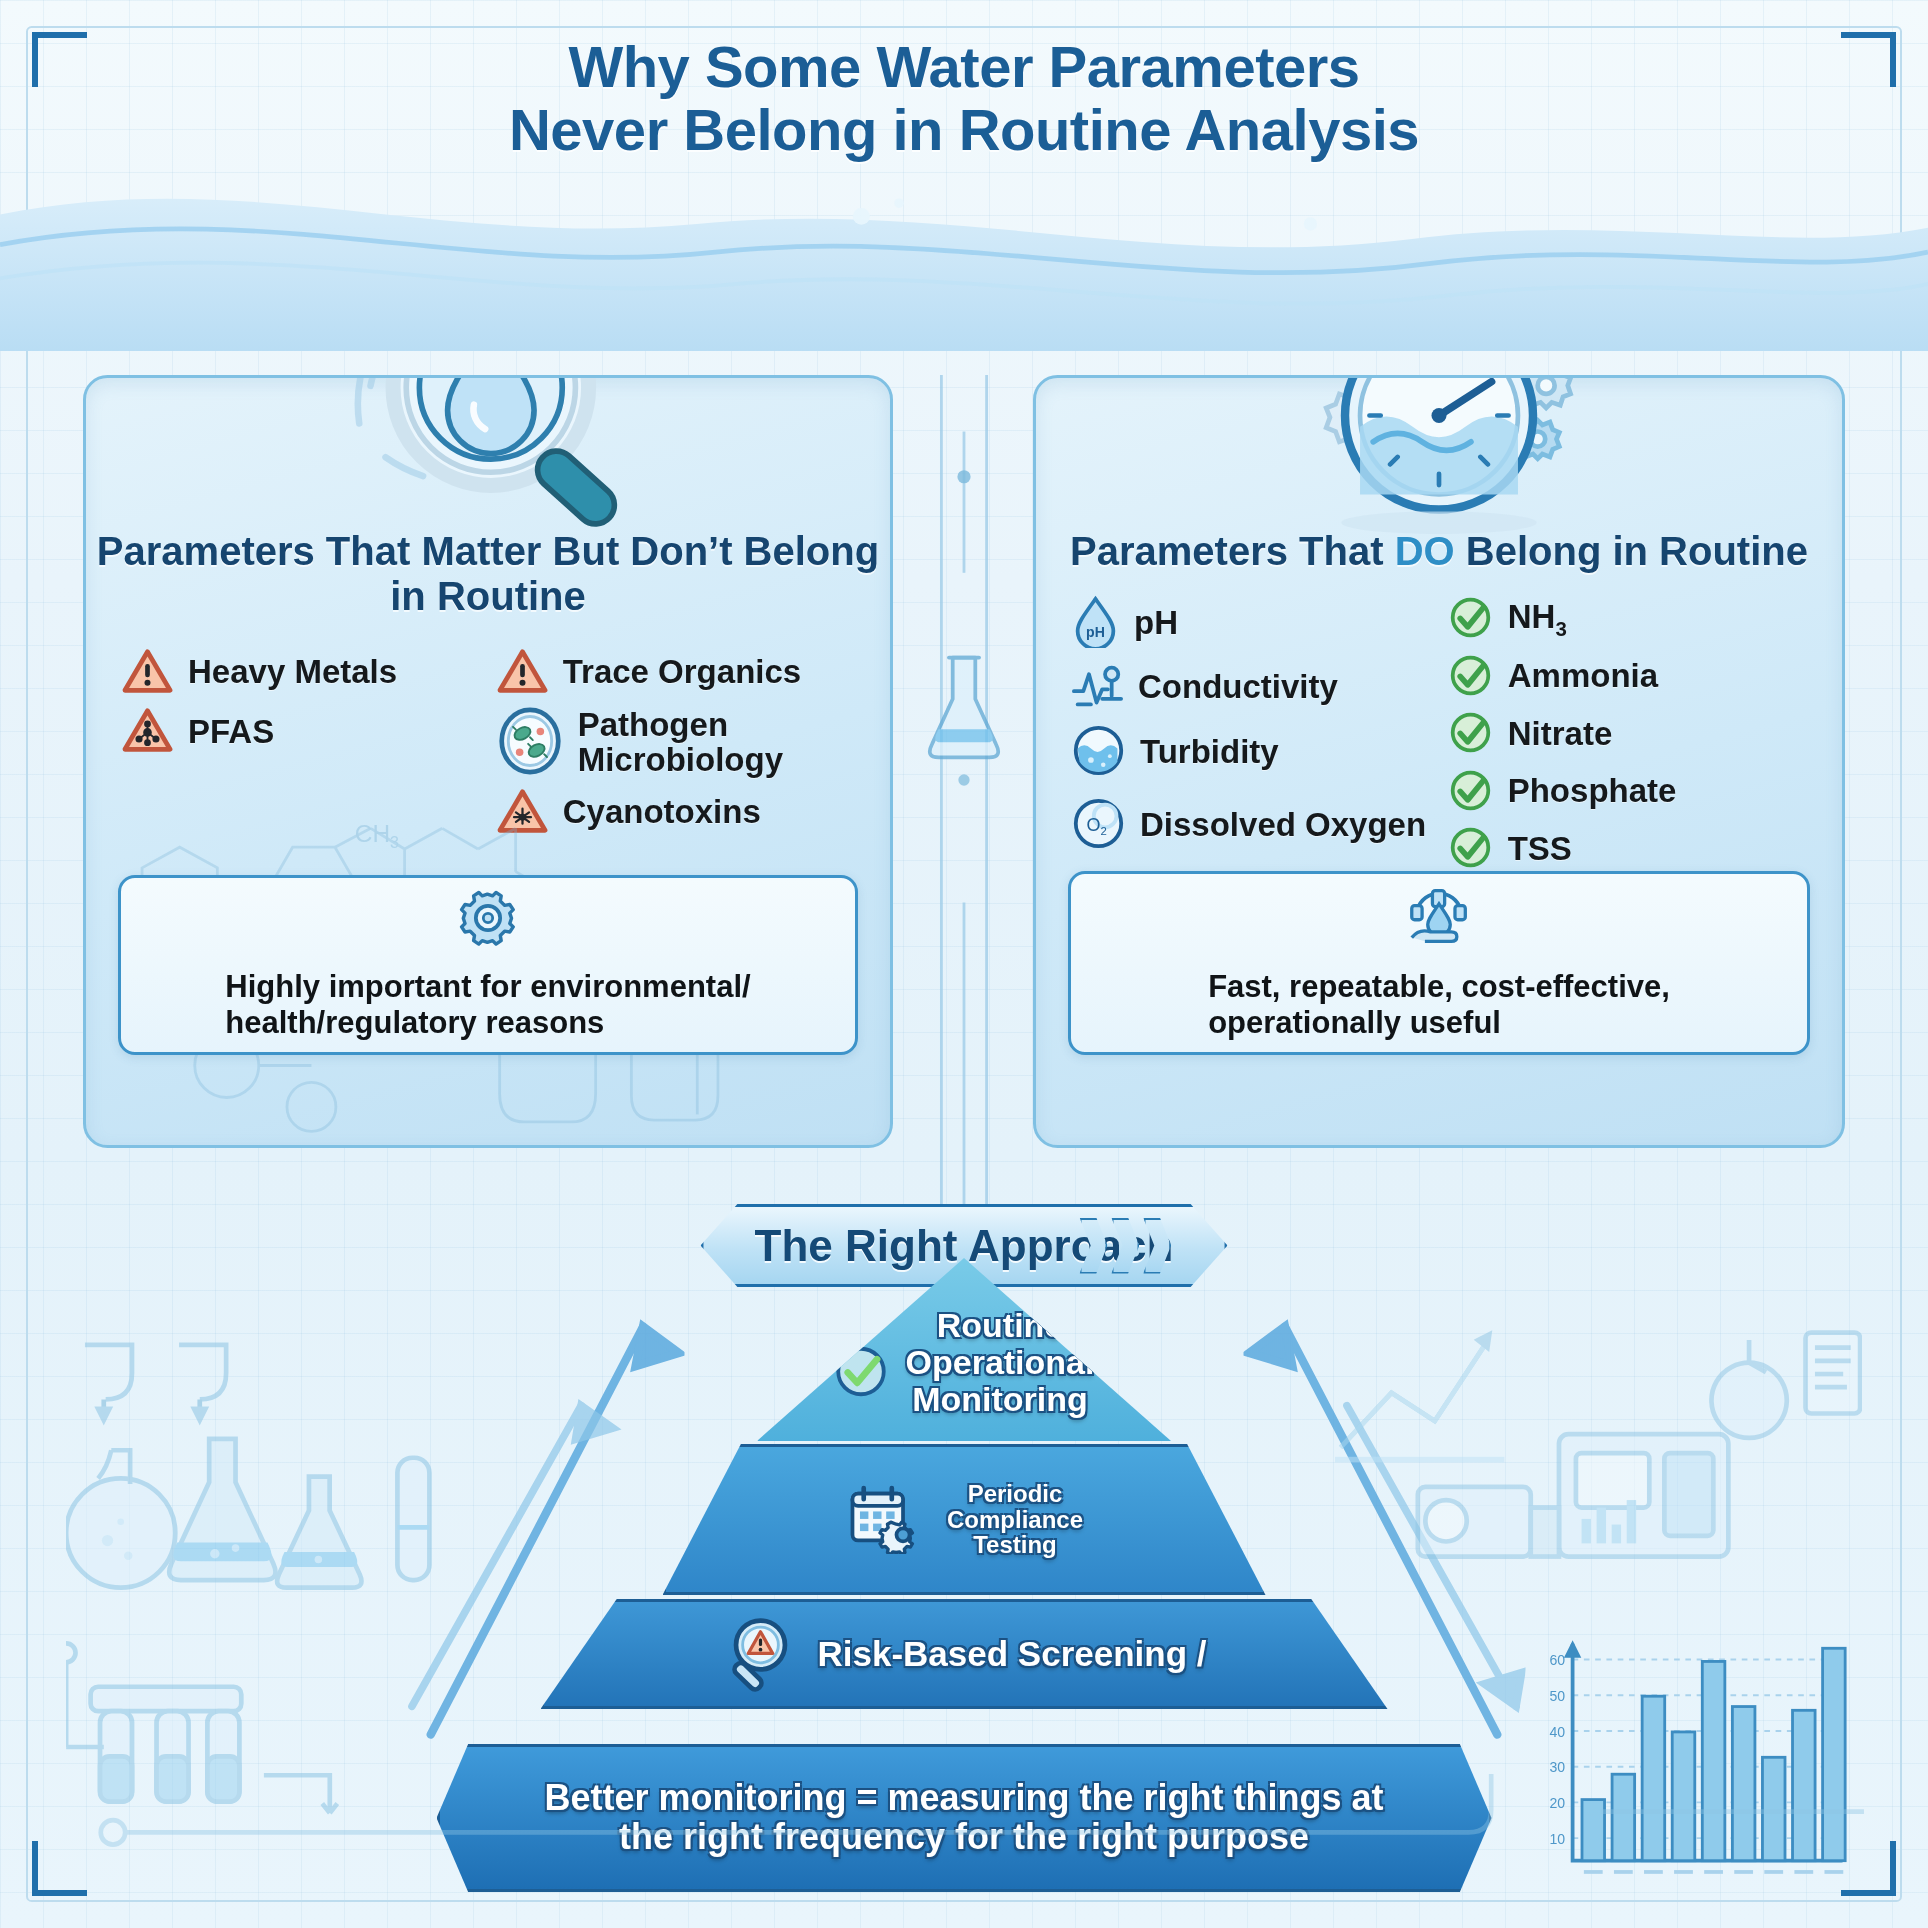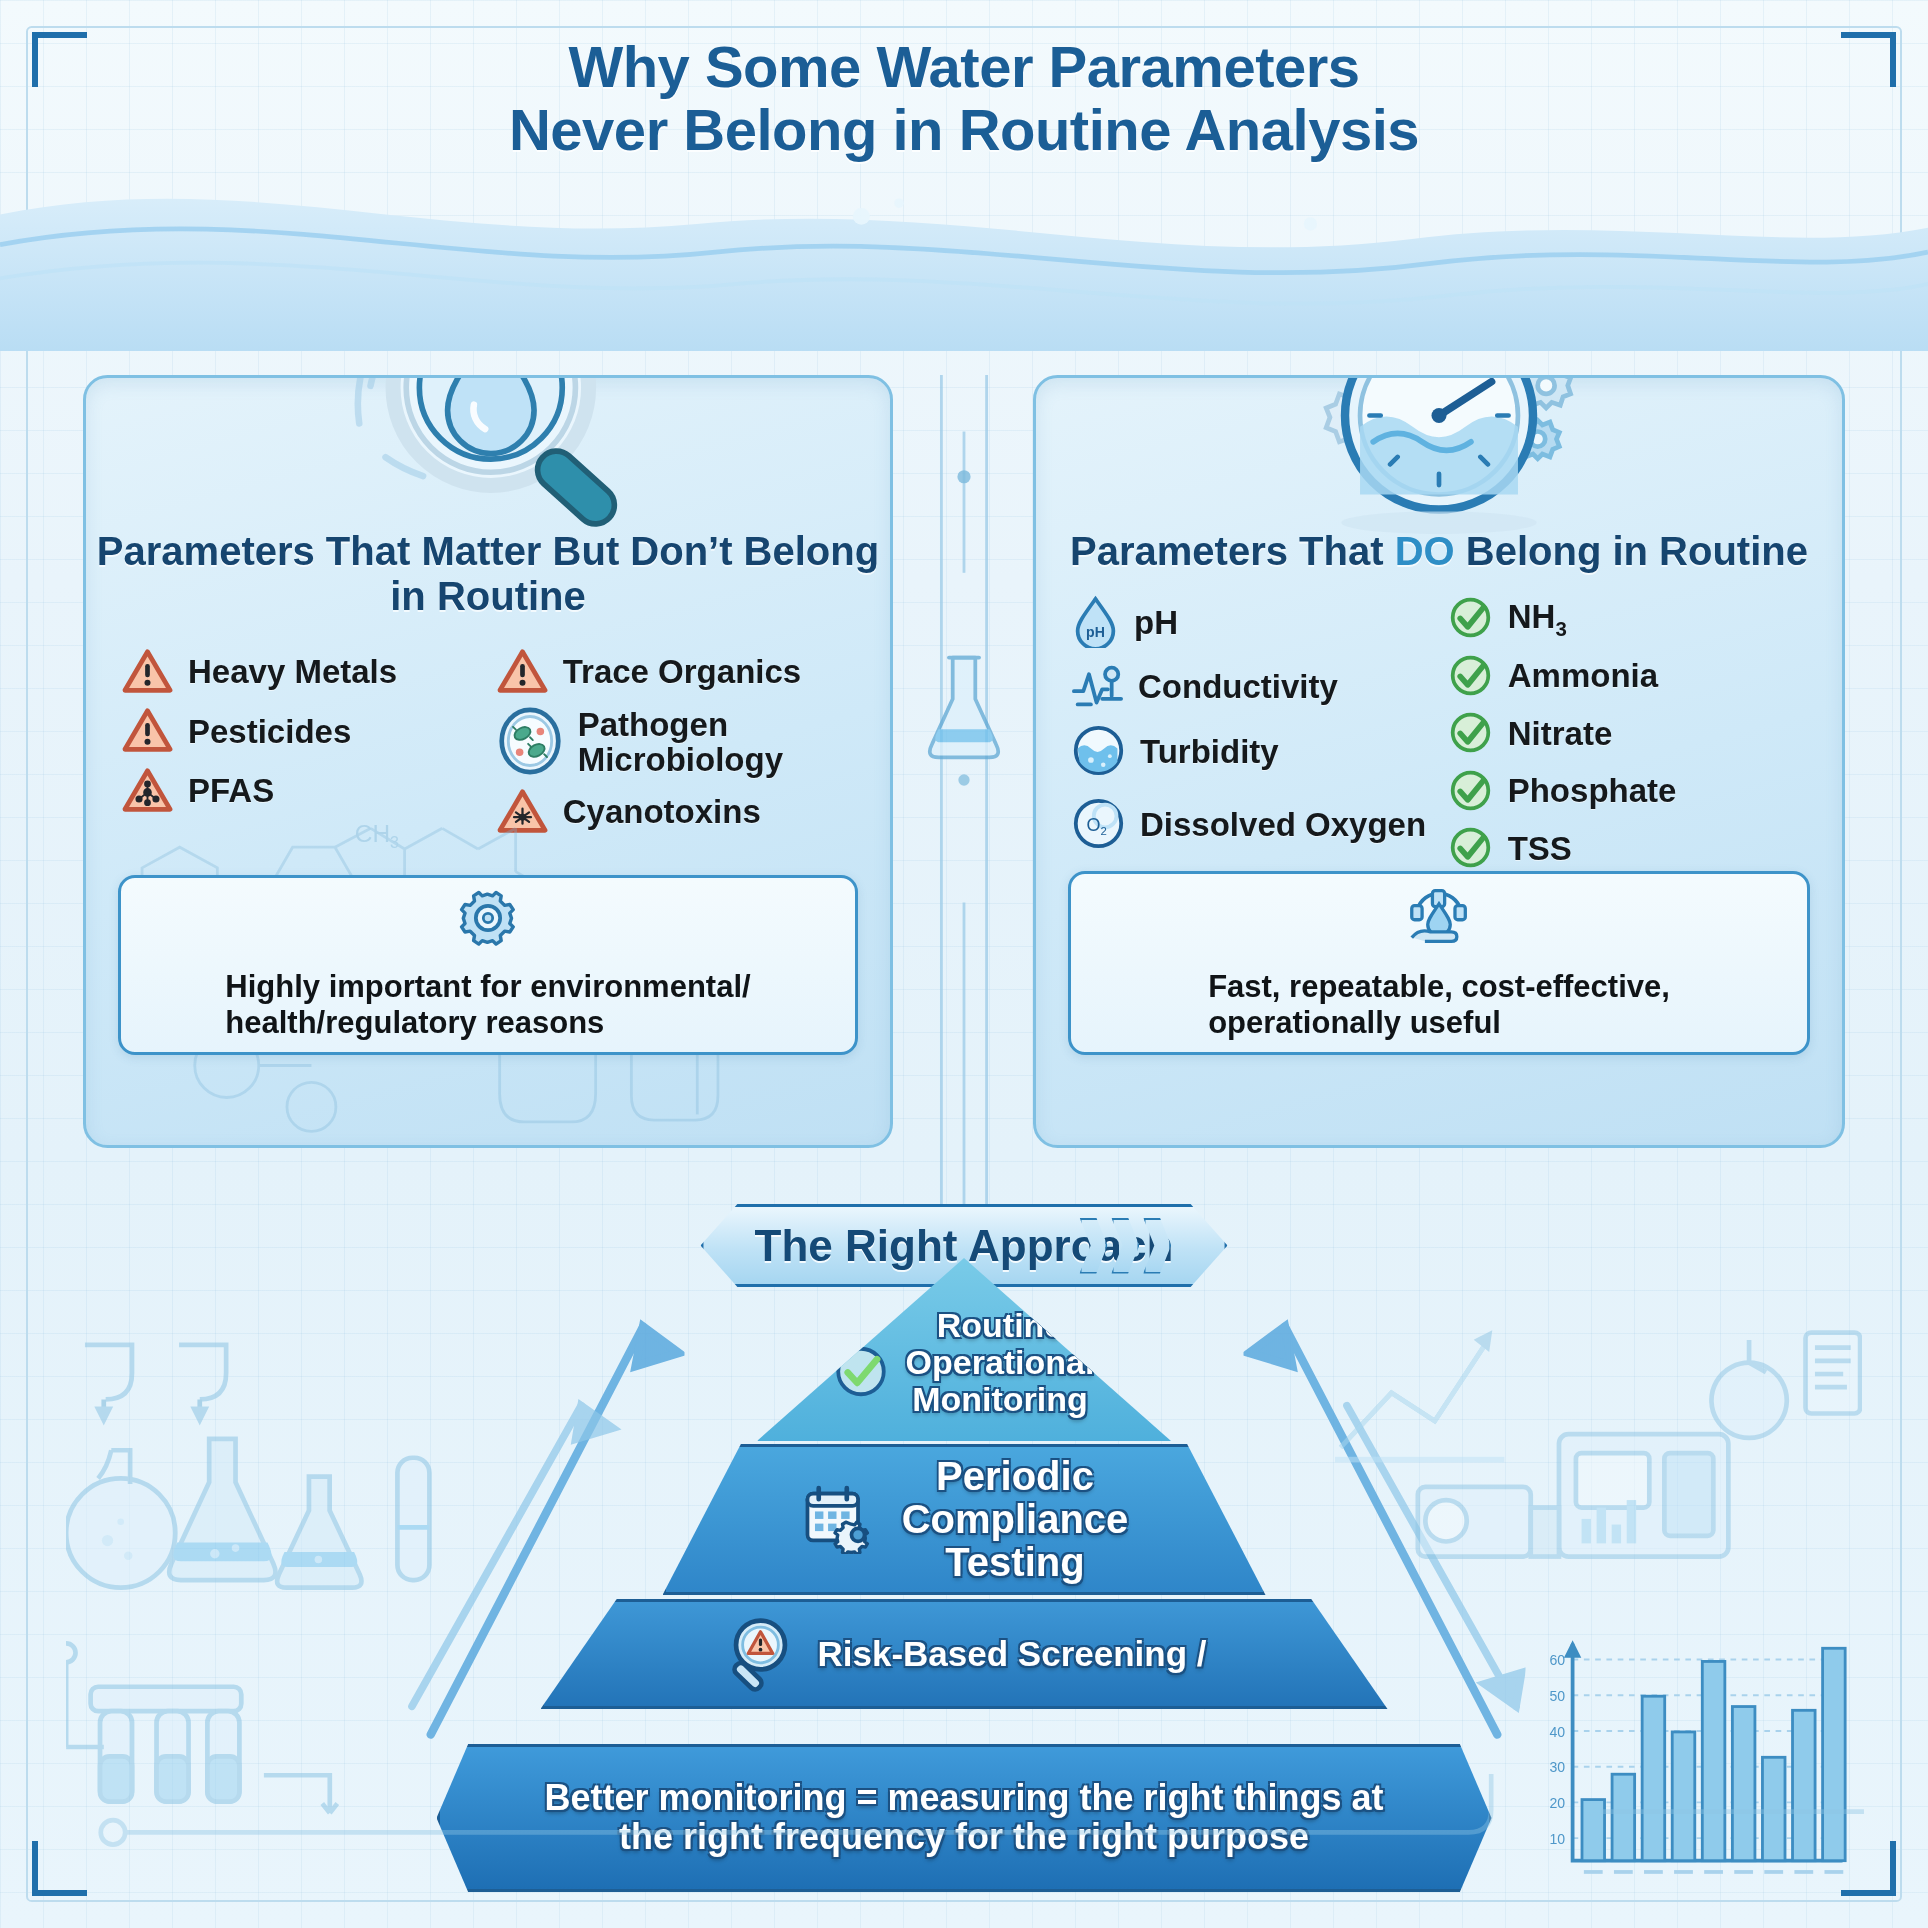--- a/index.html
+++ b/index.html
@@ -122,21 +122,21 @@
           display:flex; align-items:center; justify-content:center; gap:17px;
           border:3.8px solid #1d5e95; }
   .tier-txt { text-align:center; font-weight:bold; color:#fff; line-height:1.08;
               text-shadow:-1.9px -1.9px 0 #1b5183, 1.9px -1.9px 0 #1b5183, -1.9px 1.9px 0 #1b5183,
                           1.9px 1.9px 0 #1b5183, 0 2.8px 4.7px rgba(0,0,0,.35); }
   .t1 { top:0;   width:414px; height:183px; background:linear-gradient(180deg,#79cbe8,#4fb0dc);
         clip-path: polygon(50% 0, 100% 100%, 0 100%); border:0; }
   .t1 .tier-txt { font-size:34px; margin-top:26px; }
   .t2 { top:186px; width:603px; height:151px; background:linear-gradient(180deg,#4aa7de,#2f86c9);
         clip-path: polygon(13% 0, 87% 0, 100% 100%, 0 100%); }
-  .t2 .tier-txt { font-size:40px;margin-left:12px; }
+  .t2 .tier-txt { font-size:24px;margin-left:12px; }
   .t3 { top:341px; width:847px; height:110px; background:linear-gradient(180deg,#3e97d6,#2374b8);
         clip-path: polygon(9% 0, 91% 0, 100% 100%, 0 100%); }
   .t3 .tier-txt { font-size:35px; }
   .t4 { top:486px; width:1055px; height:148px; background:linear-gradient(180deg,#3f9ada,#1e6fb4);
         clip-path: polygon(3% 0, 97% 0, 100% 50%, 97% 100%, 3% 100%, 0 50%); }
   .t4 .tier-txt { font-size:36px; }
 
   .arrow { position:absolute; }
 
   
@@ -207,30 +207,20 @@
       <div class="col">
         <div class="li">
           <span class="icn">
             <svg width="51" height="47" viewBox="0 0 54 50">
                 <path d="M27,4 L51,45 L3,45 Z" fill="#f9c4a9" stroke="#c1553c" stroke-width="5" stroke-linejoin="round"></path>
                 <rect x="24.5" y="17" width="5" height="14" rx="2.4" fill="#23262b"></rect>
                 <circle cx="27" cy="37" r="3.2" fill="#23262b"></circle>
               </svg>
           </span>
           <span class="li-txt">Heavy Metals</span>
-        </div>
-        <div class="li">
-          <span class="icn">
-            <svg width="51" height="47" viewBox="0 0 54 50">
-                <path d="M27,4 L51,45 L3,45 Z" fill="#f9c4a9" stroke="#c1553c" stroke-width="5" stroke-linejoin="round"></path>
-                <rect x="24.5" y="17" width="5" height="14" rx="2.4" fill="#23262b"></rect>
-                <circle cx="27" cy="37" r="3.2" fill="#23262b"></circle>
-              </svg>
-          </span>
-          <span class="li-txt">Pesticides</span>
         </div>
         <div class="li">
           <span class="icn">
             <svg width="51" height="47" viewBox="0 0 54 50">
                 <path d="M27,4 L51,45 L3,45 Z" fill="#f9c4a9" stroke="#c1553c" stroke-width="5" stroke-linejoin="round"></path>
             <g stroke="#23262b" stroke-width="2" fill="#23262b">
                   <circle cx="27" cy="27" r="3.6"></circle>
                   <circle cx="18" cy="34" r="2.8"></circle>
                   <circle cx="36" cy="34" r="2.8"></circle>
                   <circle cx="27" cy="38" r="2.6"></circle>

